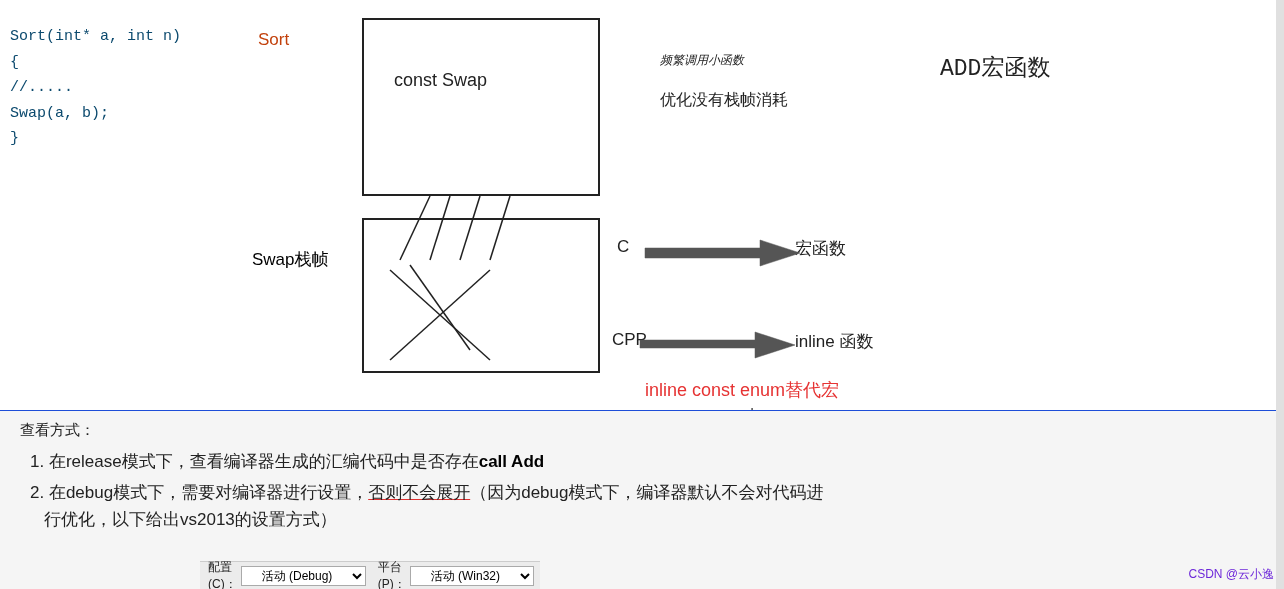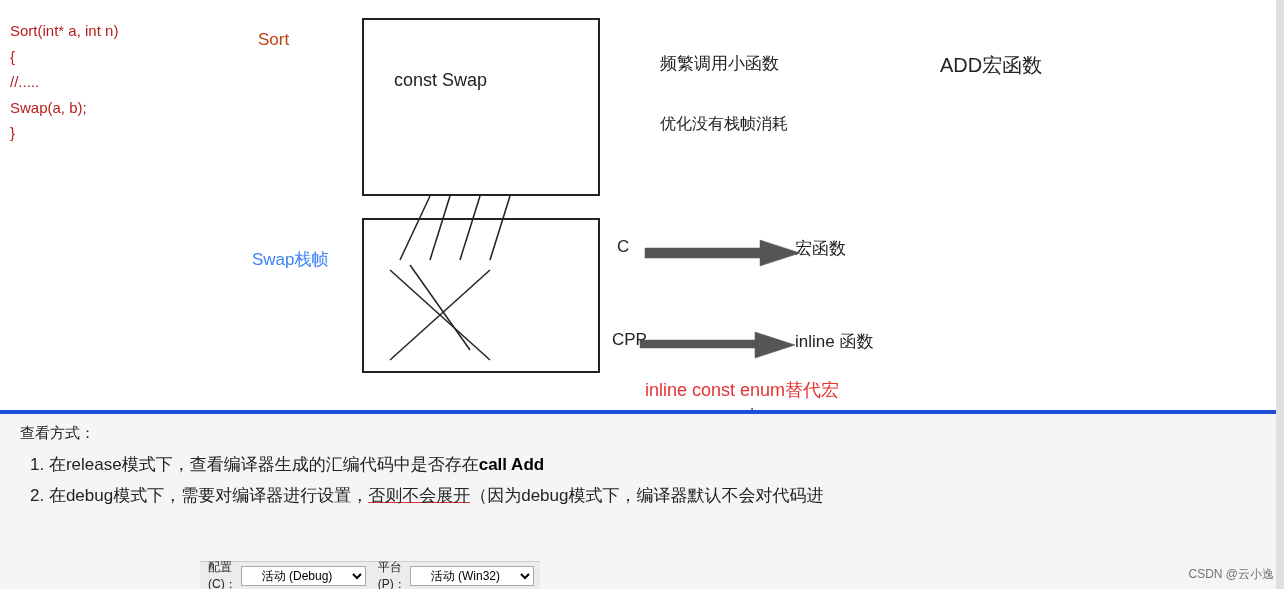--- a/index.html
+++ b/index.html
@@ -26,26 +26,26 @@
       position: absolute;
       top: 0;
       left: 0;
       width: 1284px;
       height: 410px;
     }
 
     
     .code-block {
       position: absolute;
-      top: 18px;
+      top: 24px;
       left: 10px;
-      font-family: Liberation Sans, sans-serif;
+      font-family: Liberation Mono, monospace;
       font-size: 15px;
       line-height: 1.7;
-      color: #b91c1c;
+      color: #0c4a6e;
     }
 
     
     .sort-label {
       position: absolute;
       top: 30px;
       left: 258px;
       font-size: 17px;
       color: #c2410c;
     }
@@ -68,21 +68,21 @@
       font-size: 18px;
       color: #222;
     }
 
     
     .swap-label {
       position: absolute;
       top: 248px;
       left: 252px;
       font-size: 17px;
-      color: #3b82f6;
+      color: #000000;
     }
 
     
     .swap-box {
       position: absolute;
       top: 218px;
       left: 362px;
       width: 238px;
       height: 155px;
       border: 2.5px solid #222;
@@ -97,39 +97,40 @@
       width: 1284px;
       height: 410px;
       pointer-events: none;
     }
 
     
     .freq-label {
       position: absolute;
       top: 52px;
       left: 660px;
-      font-size: 17px;
-      color: #222;
+      font-size: 12px;
+      color: #222;
+      font-style: italic;
     }
 
     .optimize-label {
       position: absolute;
       top: 90px;
       left: 660px;
       font-size: 16px;
       color: #222;
-      margin-top: 24px;
     }
 
     .add-macro-label {
       position: absolute;
       top: 52px;
       left: 940px;
-      font-size: 20px;
-      color: #222;
+      font-size: 23px;
+      color: #222;
+      font-family: Liberation Mono, monospace;
     }
 
     
     .c-label {
       position: absolute;
       top: 237px;
       left: 617px;
       font-size: 17px;
       color: #222;
     }
@@ -188,21 +189,21 @@
     }
 
     
     .bottom-section {
       position: absolute;
       top: 410px;
       left: 0;
       width: 1284px;
       height: 179px;
       background: #f5f5f5;
-      border-top: 4px solid #1d4ed8;
+      border-top: 1px solid #1d4ed8;
       padding: 10px 20px;
     }
 
     .view-method-label {
       font-size: 15px;
       color: #222;
       margin-bottom: 8px;
     }
 
     .method-item {
@@ -250,21 +251,21 @@
       background: #fff;
       padding: 1px 16px;
     }
 
     
     .csdn-watermark {
       position: absolute;
       bottom: 6px;
       right: 10px;
       font-size: 12px;
-      color: #737373;
+      color: #6d28d9;
     }
 
     
     .scrollbar-hint {
       position: absolute;
       top: 0;
       right: 0;
       width: 8px;
       height: 100%;
       background: #e0e0e0;
@@ -334,20 +335,21 @@
     <div class="view-method-label">查看方式：</div>
 
     <div class="method-item">
       <span>1. 在release模式下，查看编译器生成的汇编代码中是否存在</span><strong>call Add</strong>
     </div>
 
     <div class="method-item">
       <span>
         2. 在debug模式下，需要对编译器进行设置，<span class="underline">否则不会展开</span>（因为debug模式下，编译器默认不会对代码进
       </span><br>
+      <span style="margin-left:14px;">行优化，以下给出vs2013的设置方式）</span>
     </div>
 
     <div class="toolbar-row">
       <span class="toolbar-item">配置 (C)：</span>
       <select class="toolbar-select">
         <option>活动 (Debug)</option>
       </select>
       <span class="toolbar-item" style="margin-left:8px;">平台 (P)：</span>
       <select class="toolbar-select">
         <option>活动 (Win32)</option>

